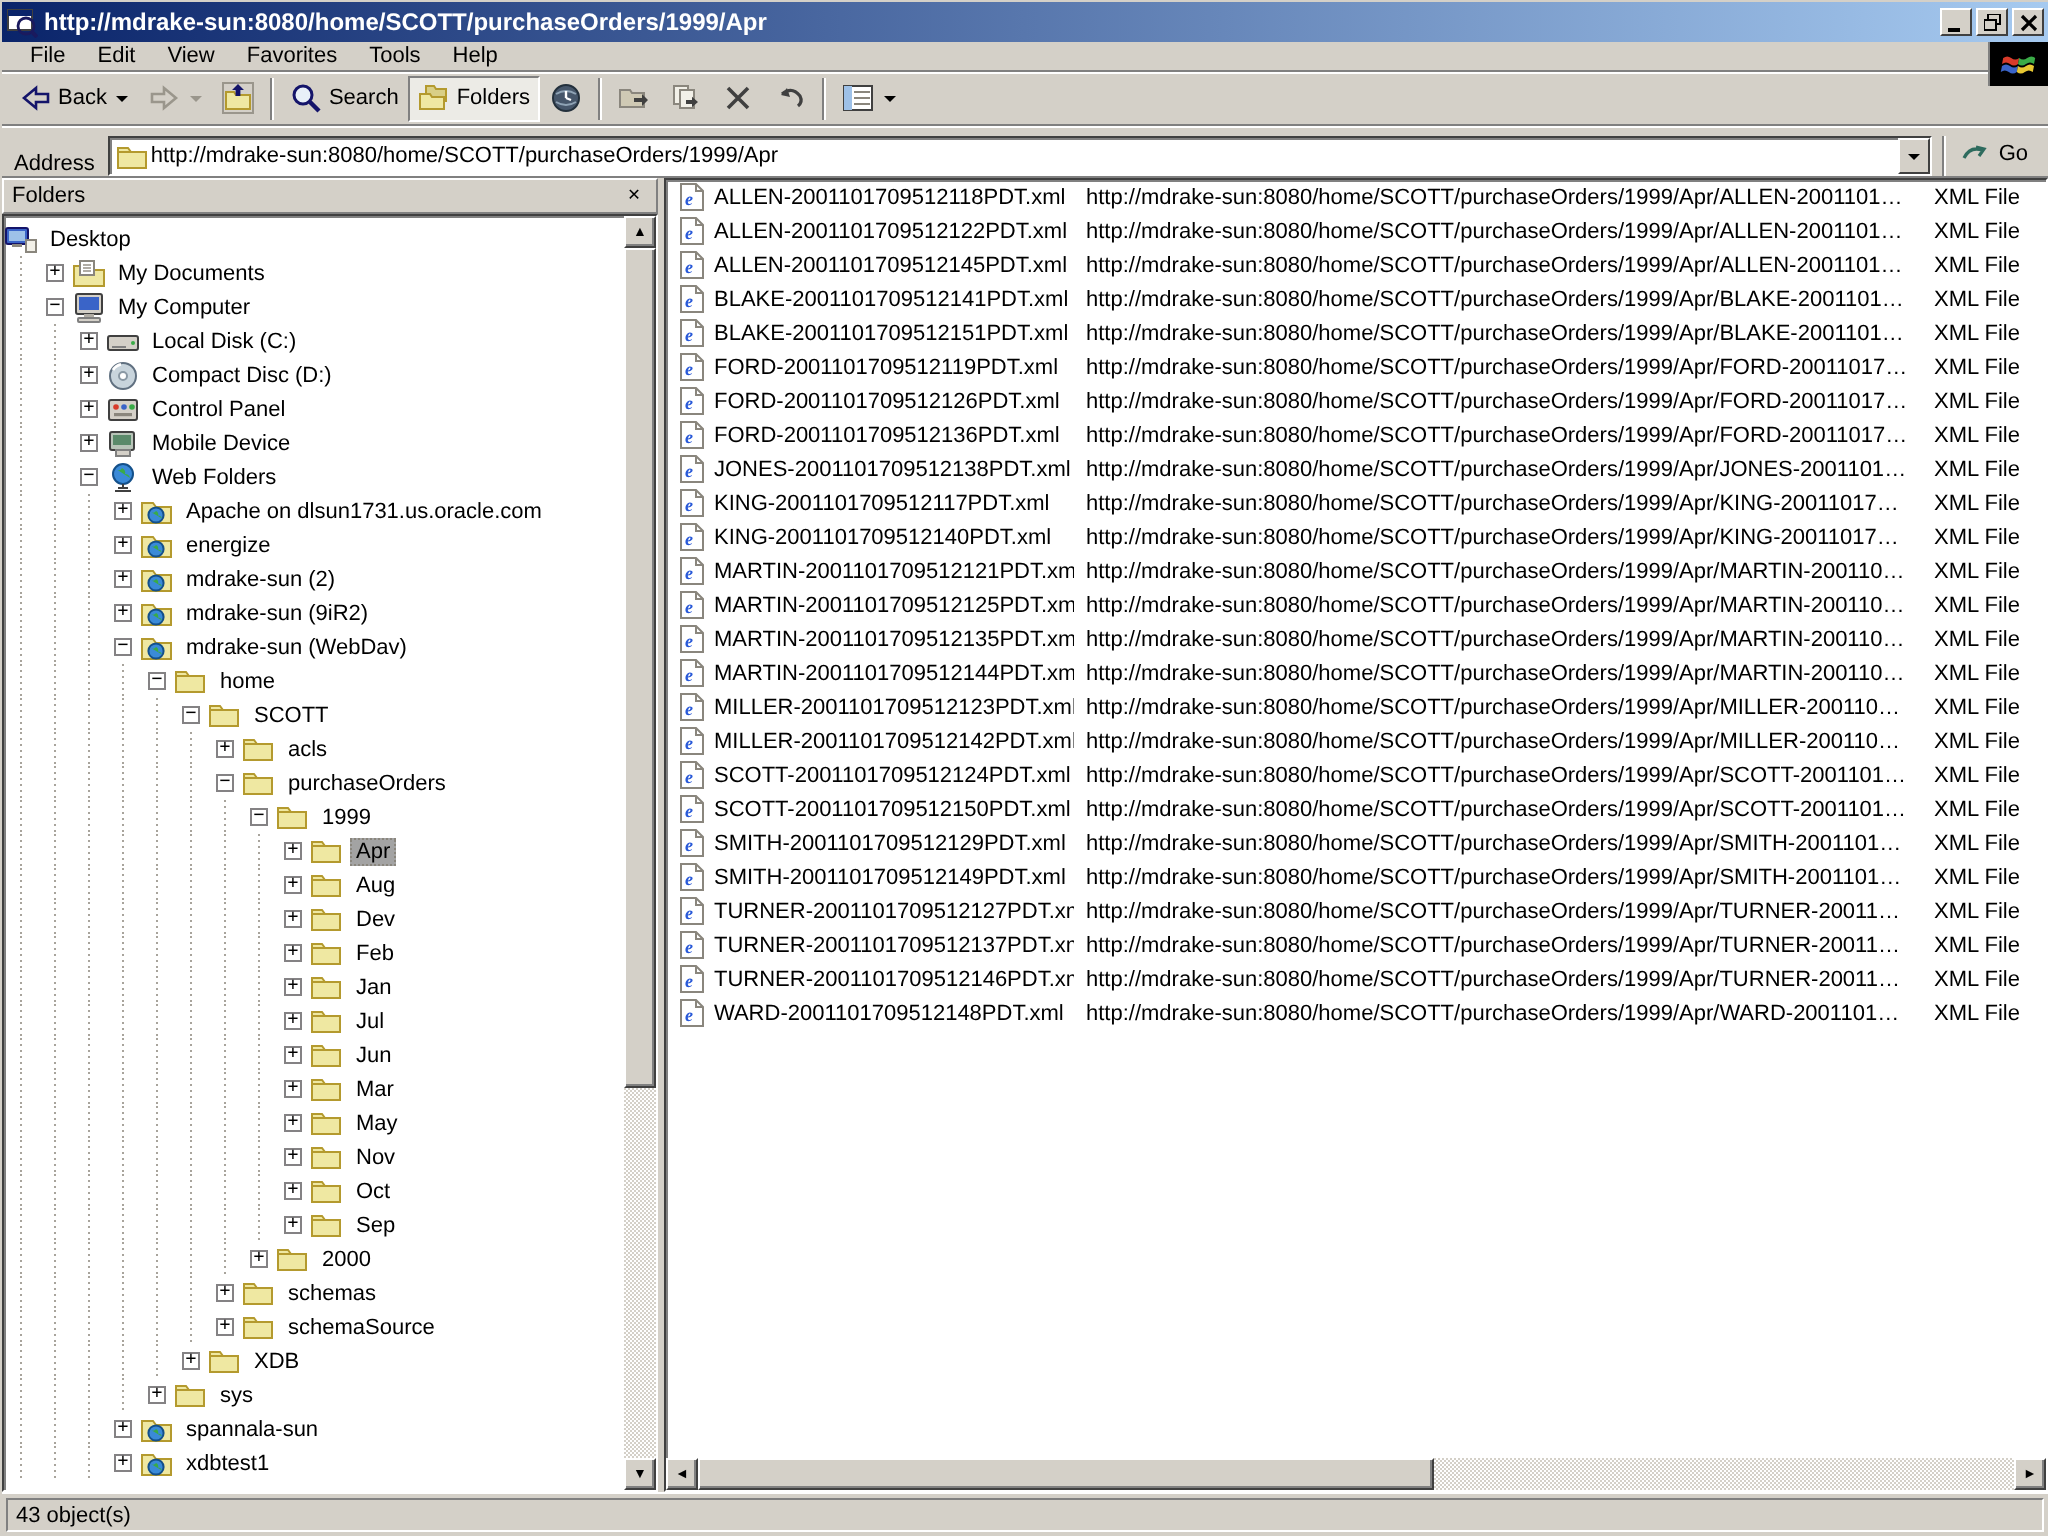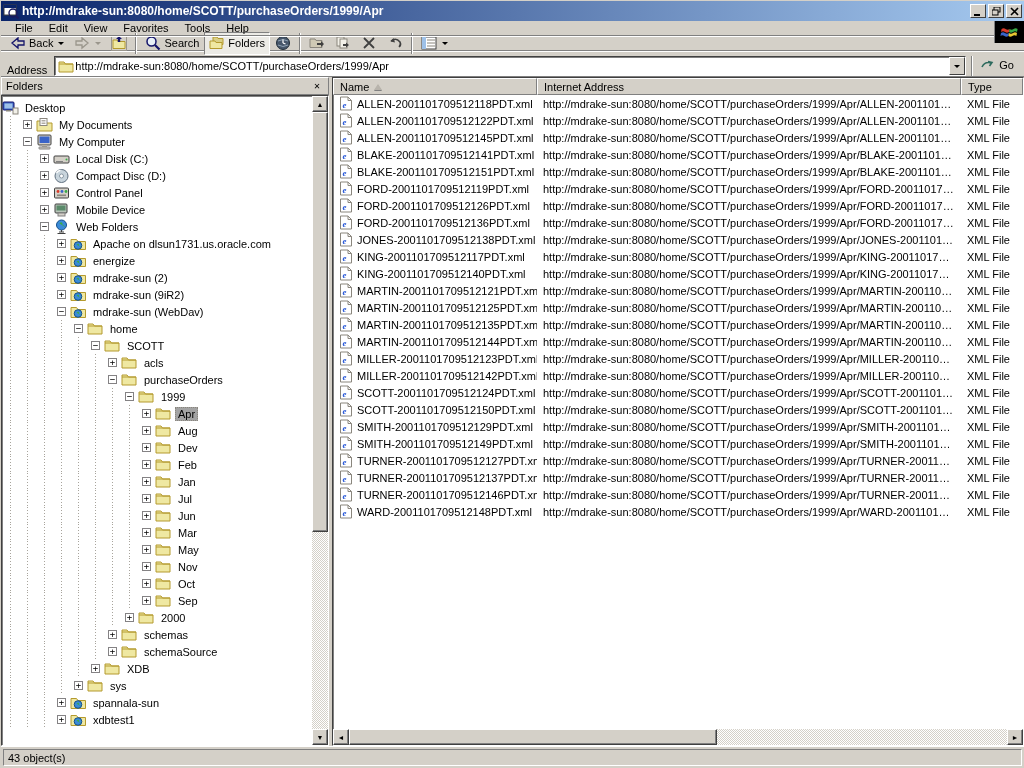--- a/index.html
+++ b/index.html
@@ -14,21 +14,21 @@
   .titlebar .ttext { color:#fff; font-weight:bold; font-size:12px; white-space:nowrap; overflow:hidden; flex:1; }
   .winbtn { width:16px; height:14px; background:#d4d0c8; border:1px solid; border-color:#fff #404040 #404040 #fff; box-shadow:1px 1px 0 #000 inset 0 0; margin-left:2px; display:flex; align-items:center; justify-content:center; font-size:9px; font-weight:bold; line-height:1; font-family:"DejaVu Sans Mono",monospace; }
   .winbtn svg { display:block; }
 
   
   .menubar { height:15px; display:flex; align-items:center; border-bottom:1px solid #808080; box-shadow:0 1px 0 #fff; padding-left:6px; flex:0 0 auto; position:relative; }
   .menu-item { padding:3px 8px; }
   .logo { position:absolute; right:0; top:0; width:30px; height:22px; background:#000; display:flex; align-items:center; justify-content:center; border-left:1px solid #808080; }
 
   
-  .toolbar { height:15px; display:flex; align-items:center; border-bottom:1px solid #808080; box-shadow:0 1px 0 #fff; padding:1px 4px; flex:0 0 auto; }
+  .toolbar { height:27px; display:flex; align-items:center; border-bottom:1px solid #808080; box-shadow:0 1px 0 #fff; padding:1px 4px; flex:0 0 auto; }
   .tb-btn { height:23px; display:flex; align-items:center; gap:3px; padding:0 4px; border:1px solid transparent; background:transparent; font-family:inherit; font-size:11px; }
   .tb-btn.pressed { border-color:#808080 #fff #fff #808080; background:#ecebe6; }
   .tb-btn.disabled { color:#8a867d; }
   .tb-sep { width:2px; height:21px; border-left:1px solid #808080; border-right:1px solid #fff; margin:0 3px; }
   .tb-btn .ico { width:16px; height:16px; display:block; }
   .dd-arrow { width:0; height:0; border-left:3px solid transparent; border-right:3px solid transparent; border-top:3px solid #000; margin-left:2px; }
   .dd-arrow.dim { border-top-color:#9a968c; }
 
   
   .addressbar { height:26px; display:flex; align-items:flex-end; border-bottom:1px solid #808080; box-shadow:0 1px 0 #fff; padding:0 4px; gap:5px; flex:0 0 auto; }
@@ -751,32 +751,20 @@
           <span class="sbtn">▲</span>
           <span class="vthumb"></span>
           <span class="sb-spacer-v"></span>
           <span class="sbtn">▼</span>
         </div>
       </div>
     </div>
 
     <div class="right-pane">
       <div class="list-wrap">
-        <div class="list-header">
-          <span class="col-h col-name">
-            <span>Name</span>
-            <span class="sort-tri"></span>
-          </span>
-          <span class="col-h col-addr">
-            <span>Internet Address</span>
-          </span>
-          <span class="col-h col-type">
-            <span>Type</span>
-          </span>
-        </div>
         <div class="list-body" id="file-list">
             <div class="file-row">
               <span class="cell cell-name">
                 <span class="ico"><svg width="14" height="15" viewBox="0 0 14 15">
                     <path d="M1.5 1 H9 L12.5 4.5 V14 H1.5 Z" fill="#fff" stroke="#8a867d"></path>
                     <path d="M9 1 V4.5 H12.5" fill="none" stroke="#8a867d"></path>
                     <text x="3.5" y="11.5" font-size="9" font-weight="bold" fill="#2a5ad8" font-family="Liberation Serif,serif" font-style="italic">e</text>
                   </svg></span>
                 <span>ALLEN-2001101709512118PDT.xml</span>
               </span>

